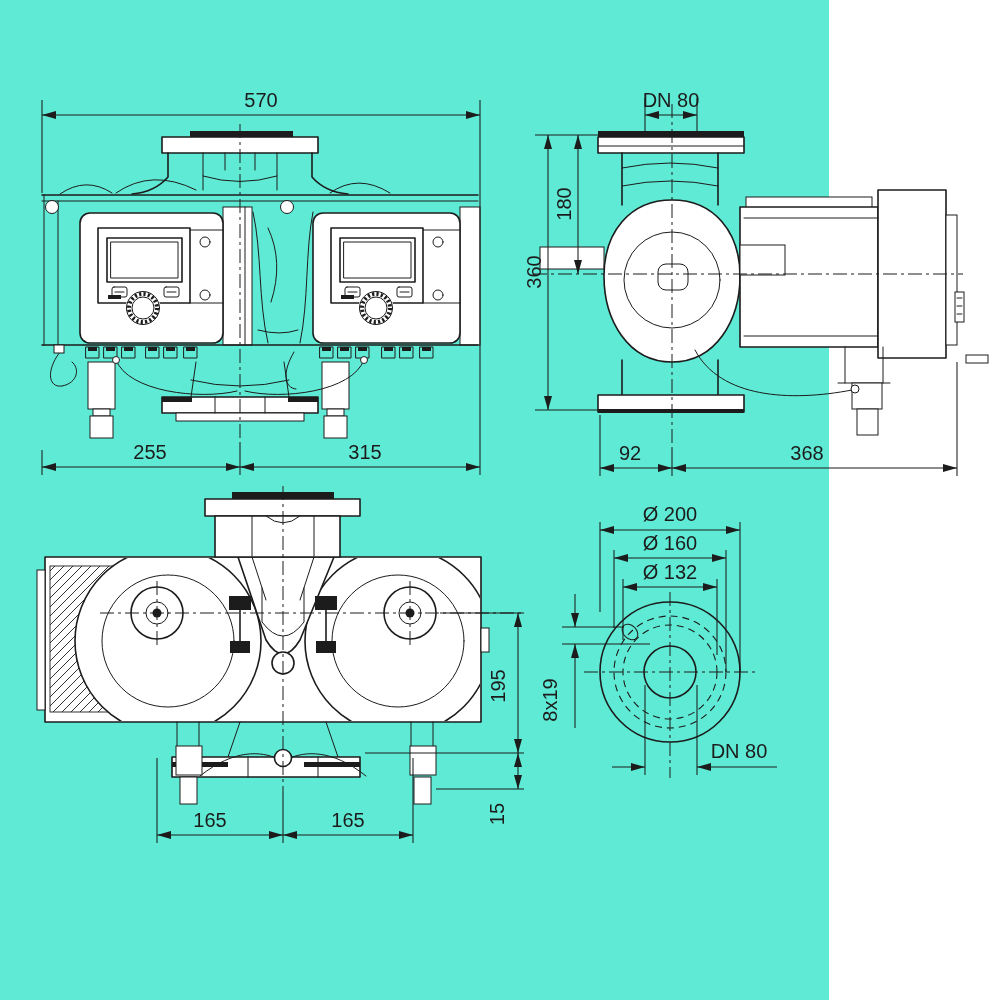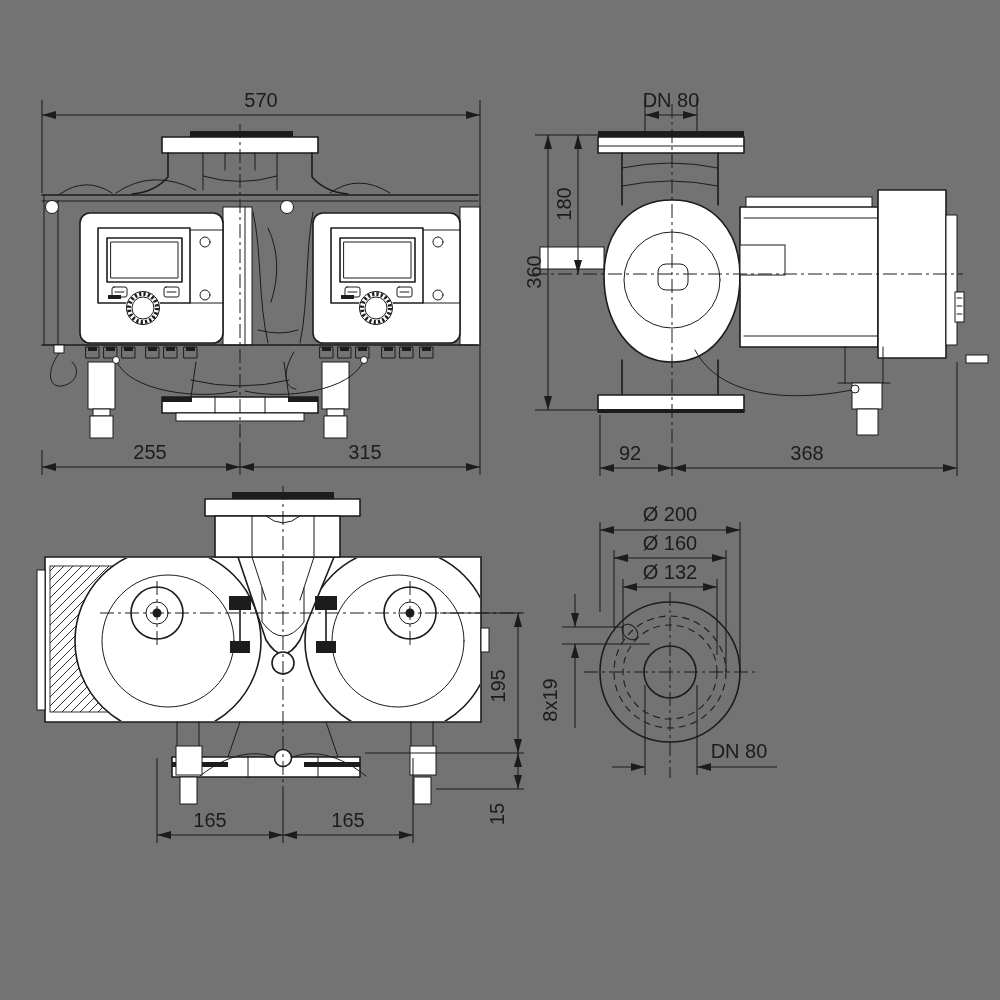--- a/index.html
+++ b/index.html
@@ -1,16 +1,16 @@
 <!DOCTYPE html>
 <html><head>
 <meta charset="utf-8">
 <style>
   html,body{margin:0;padding:0;background:#fff;}
-  #stage{width:1000px;height:1000px;background:#737373;position:relative;font-family:"Liberation Sans",sans-serif;}
+  #stage{width:829px;height:1000px;background:#5eead4;position:relative;font-family:"Liberation Sans",sans-serif;}
   svg{display:block;}
   .ol{fill:none;stroke:#1c1c1c;stroke-width:1.6;stroke-linecap:round;stroke-linejoin:round;}
   .olw{fill:#ffffff;stroke:#1c1c1c;stroke-width:1.6;stroke-linejoin:round;}
   .th{fill:none;stroke:#1c1c1c;stroke-width:1;stroke-linecap:round;stroke-linejoin:round;}
   .thw{fill:#ffffff;stroke:#1c1c1c;stroke-width:1;}
   .dim{fill:none;stroke:#1c1c1c;stroke-width:1.05;}
   .cl{fill:none;stroke:#1c1c1c;stroke-width:1;stroke-dasharray:14 4 3 4;}
   .dsh{fill:none;stroke:#1c1c1c;stroke-width:1.1;stroke-dasharray:7 5;}
   .fb{fill:#1c1c1c;stroke:none;}
   .knurl{fill:none;stroke:#1c1c1c;stroke-width:4;stroke-dasharray:2.2 2.2;}

